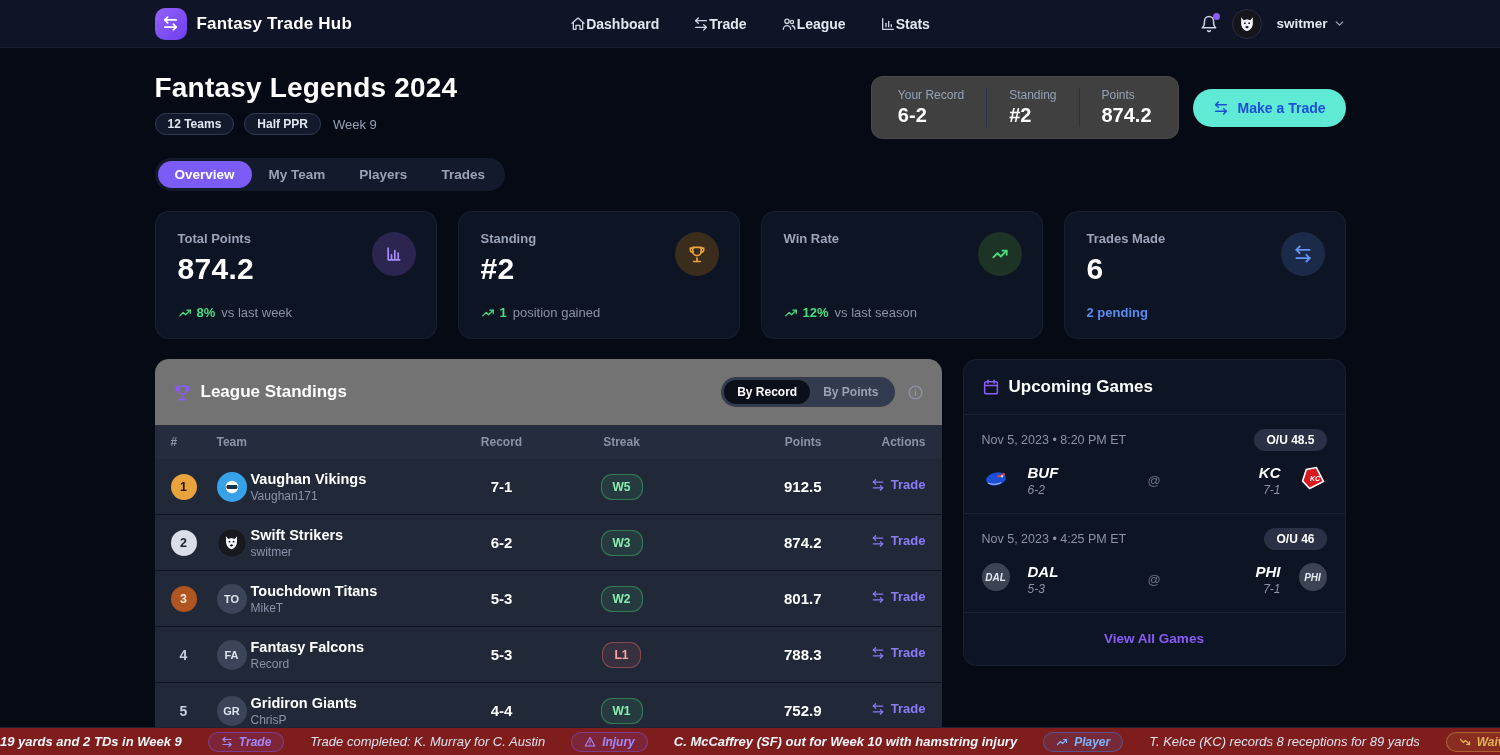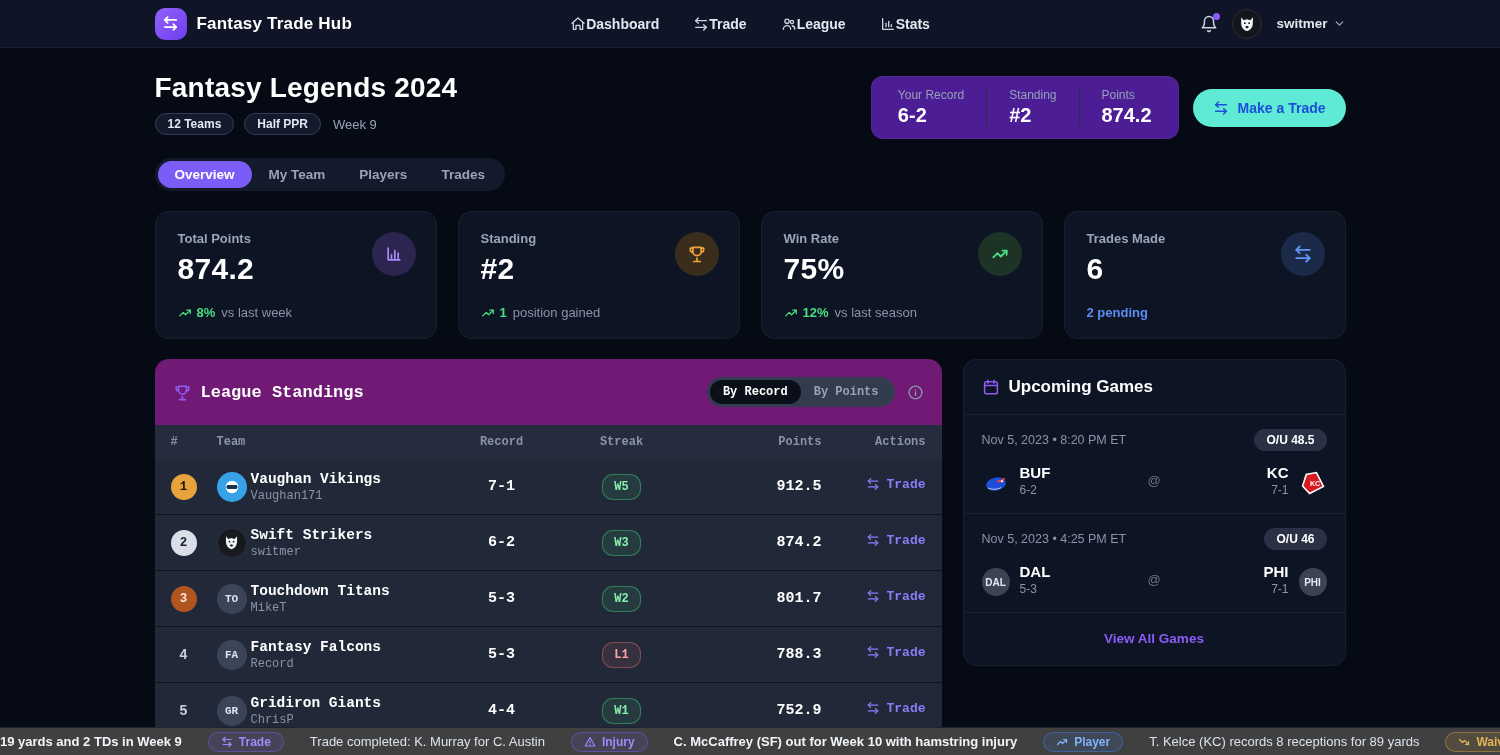--- a/index.html
+++ b/index.html
@@ -44,21 +44,21 @@
   .league-title { font-size:28px; font-weight:800; color:#fff; letter-spacing:.2px; }
   .title-meta { display:flex; align-items:center; gap:10px; margin-top:9px; }
   .pill-badge {
     font-size:12px; font-weight:700; color:#e2e8f0;
     border:1px solid #323c55; background:#121a2c;
     padding:3px 12px; border-radius:12px;
   }
   .week-label { font-size:13px; color:#94a3b8; margin-left:2px; }
   .header-right { display:flex; align-items:center; gap:14px; margin-top:4px; }
   .summary-card {
-    background:#4c1d95; border:1px solid rgba(255,255,255,0.05);
+    background:#404040; border:1px solid rgba(255,255,255,0.05);
     border-radius:12px; display:flex; padding:11px 4px;
   }
   .summary-cell { padding:0 22px; }
   .summary-cell + .summary-cell { border-left:1px solid #2a3245; }
   .summary-label { font-size:12px; color:#94a3b8; }
   .summary-value { font-size:20px; font-weight:800; color:#fff; margin-top:2px; }
   .cta-button {
     display:flex; align-items:center; gap:9px; height:38px; padding:0 20px;
     background:#5eead4; color:#1d4ed8; border:none; border-radius:19px;
     font-size:14px; font-weight:700; font-family:inherit; cursor:pointer;
@@ -84,21 +84,21 @@
   .stat-icon.blue   { background:#1c2a4a; color:#6396f5; }
   .stat-delta { position:absolute; left:22px; bottom:18px; display:flex; align-items:center; gap:6px; font-size:13px; }
   .delta-up { color:#4ade80; font-weight:700; display:flex; align-items:center; gap:5px; }
   .delta-note { color:#8b93a7; }
   .pending-note { color:#5b8cf0; font-weight:600; }
 
   
   .main-grid { display:grid; grid-template-columns:787px 383px; gap:21px; margin-top:20px; align-items:start; }
 
   
-  .standings-panel { background:#701a75; border-radius:14px 14px 0 0; overflow:hidden;font-family:Liberation Mono, monospace; }
+  .standings-panel { background:#737373; border-radius:14px 14px 0 0; overflow:hidden; }
   .standings-header { display:flex; align-items:center; justify-content:space-between; padding:18px 18px; }
   .panel-title { display:flex; align-items:center; gap:9px; font-size:17px; font-weight:700; color:#fff; }
   .panel-title .ic { color:#8b5cf6; display:flex; }
   .standings-controls { display:flex; align-items:center; gap:12px; }
   .toggle-group { display:flex; background:#333b4e; border-radius:16px; padding:3px; }
   .toggle-chip { font-size:12px; font-weight:700; padding:5px 13px; border-radius:13px; color:#9aa3b2; cursor:pointer; }
   .toggle-chip.active { background:#0b0f1a; color:#fff; }
   .info-icon { color:#8b93a7; display:flex; cursor:pointer; }
 
   .srow {
@@ -140,37 +140,37 @@
 
   
   .games-panel { background:#0d1424; border:1px solid rgba(255,255,255,0.05); border-radius:14px; }
   .games-header { padding:17px 18px; border-bottom:1px solid rgba(255,255,255,0.06); }
   .game-block { padding:14px 18px 16px; }
   .game-block + .game-block { border-top:1px solid rgba(255,255,255,0.06); }
   .game-meta { display:flex; align-items:center; justify-content:space-between; }
   .game-date { font-size:12.5px; color:#8b93a7; }
   .ou-badge { background:#2a3144; border-radius:13px; padding:4px 12px; font-size:12px; font-weight:700; color:#fff; }
   .matchup { display:grid; grid-template-columns:1fr auto 1fr; align-items:center; margin-top:13px; }
-  .team-side { display:flex; align-items:flex-end; gap:10px; }
+  .team-side { display:flex; align-items:flex-start; gap:18px;font-style:italic; }
   .team-side.right { justify-content:flex-end; }
   .game-logo { width:28px; height:28px; border-radius:50%; flex:none; display:flex; align-items:center; justify-content:center; overflow:hidden; }
   .game-logo.gray { background:#3c4454; color:#e5e9f2; font-size:10px; font-weight:700; }
   .g-abbr { font-size:15px; font-weight:800; color:#fff; }
   .g-rec { font-size:12px; color:#8b93a7; margin-top:2px; }
   .tal { text-align:left; } .tar { text-align:right; }
   .at-symbol { font-size:13px; color:#6b7486; padding:0 8px; }
   .games-footer { border-top:1px solid rgba(255,255,255,0.06); padding:16px 0 18px; text-align:center; }
   .view-all { font-size:13.5px; font-weight:700; color:#8b5cf6; cursor:pointer; }
 
   
   .ticker {
     position:absolute; left:0; bottom:0; width:1500px; height:28px;
-    background:#404040; border-top:1px solid #1d2434;
+    background:#7f1d1d; border-top:1px solid #1d2434;
     display:flex; align-items:center; gap:26px;
-    white-space:nowrap; overflow:hidden; z-index:10;
+    white-space:nowrap; overflow:hidden; z-index:10;font-style:italic;
   }
   .ticker-text { font-size:13px; font-weight:700; color:#f1f5f9; }
   .ticker-plain { font-size:13px; color:#dbe2ee; }
   .ticker-badge {
     display:inline-flex; align-items:center; gap:6px; flex:none;
     font-size:12px; font-weight:700; padding:2px 12px; border-radius:11px; height:20px;
   }
   .ticker-badge.purple { background:rgba(124,93,250,0.12); border:1px solid rgba(124,93,250,0.45); color:#a089fa; }
   .ticker-badge.blue   { background:rgba(59,130,246,0.12); border:1px solid rgba(59,130,246,0.45); color:#7fb3fa; }
   .ticker-badge.amber  { background:rgba(217,164,65,0.12); border:1px solid rgba(217,164,65,0.45); color:#e0b457; }
@@ -355,21 +355,20 @@
               <path d="m3 17 6-6 4 4 8-8"></path>
               <path d="M15 7h6v6"></path>
             </svg>
             <span>1</span>
           </span>
         <span class="delta-note">position gained</span>
       </div>
     </div>
     <div class="stat-card">
       <div class="stat-label">Win Rate</div>
-      <div class="stat-value">75%</div>
       <div class="stat-icon green">
         <svg width="20" height="20" viewBox="0 0 24 24" fill="none" stroke="currentColor" stroke-width="2.2" stroke-linecap="round" stroke-linejoin="round">
             <path d="m4 16 5-5 4 4 7-7"></path>
             <path d="M15 8h5v5"></path>
           </svg>
       </div>
       <div class="stat-delta">
         <span class="delta-up">
             <svg width="14" height="14" viewBox="0 0 24 24" fill="none" stroke="currentColor" stroke-width="2.2" stroke-linecap="round" stroke-linejoin="round">
               <path d="m3 17 6-6 4 4 8-8"></path>

